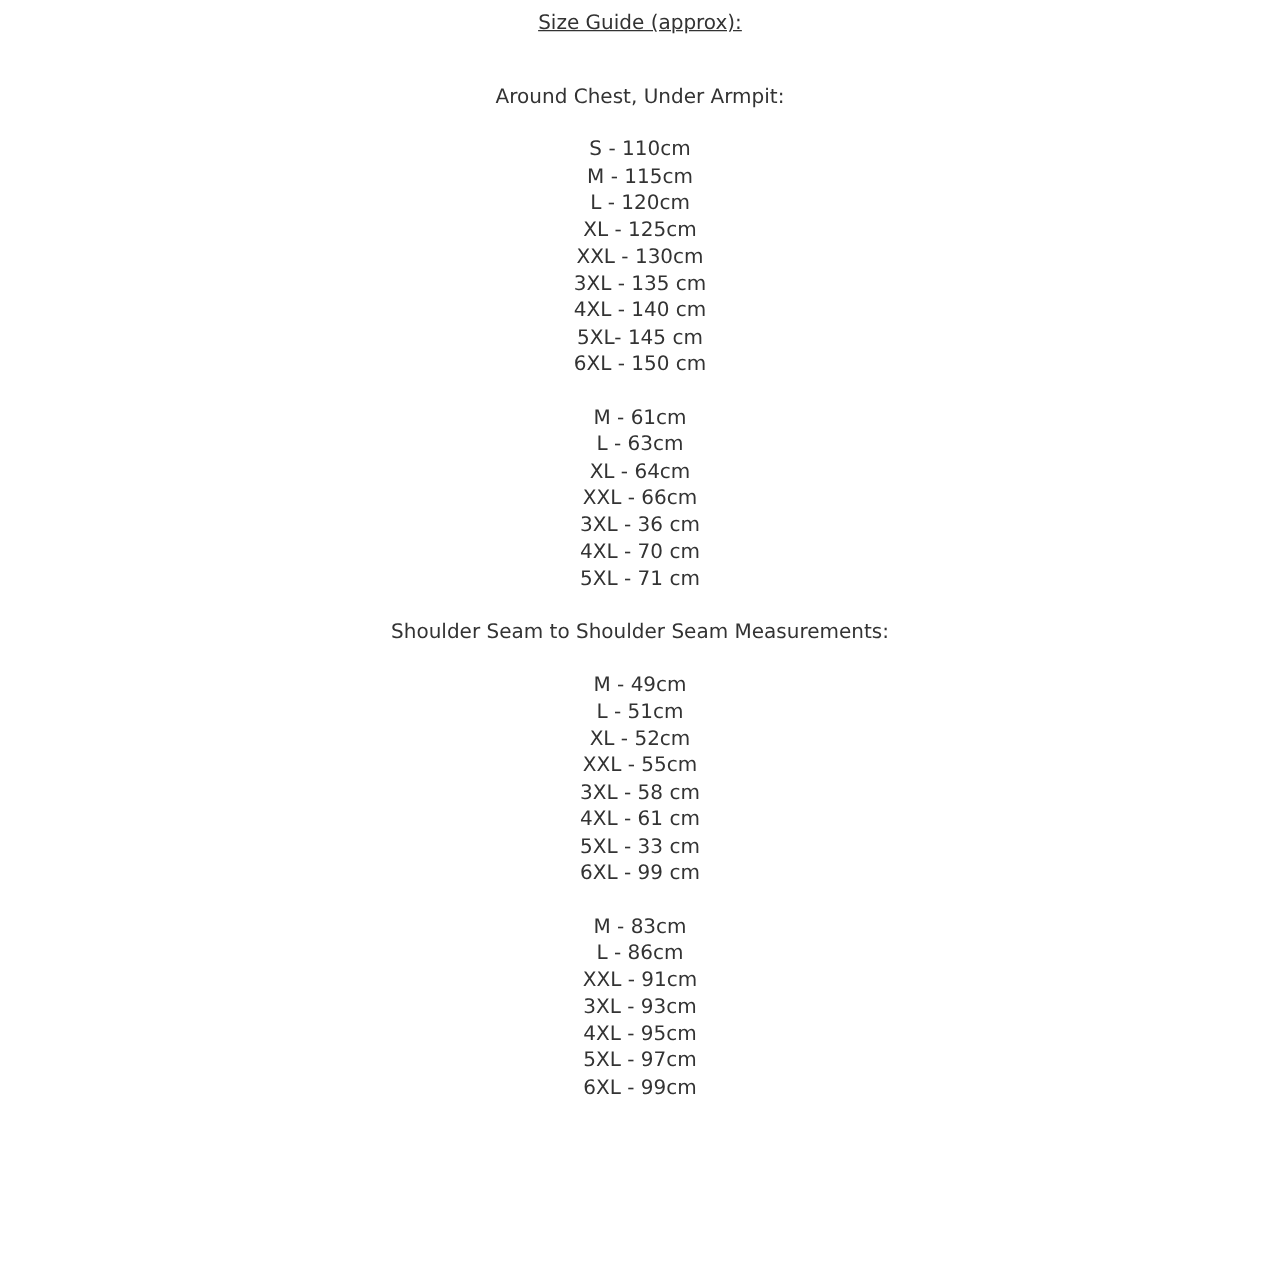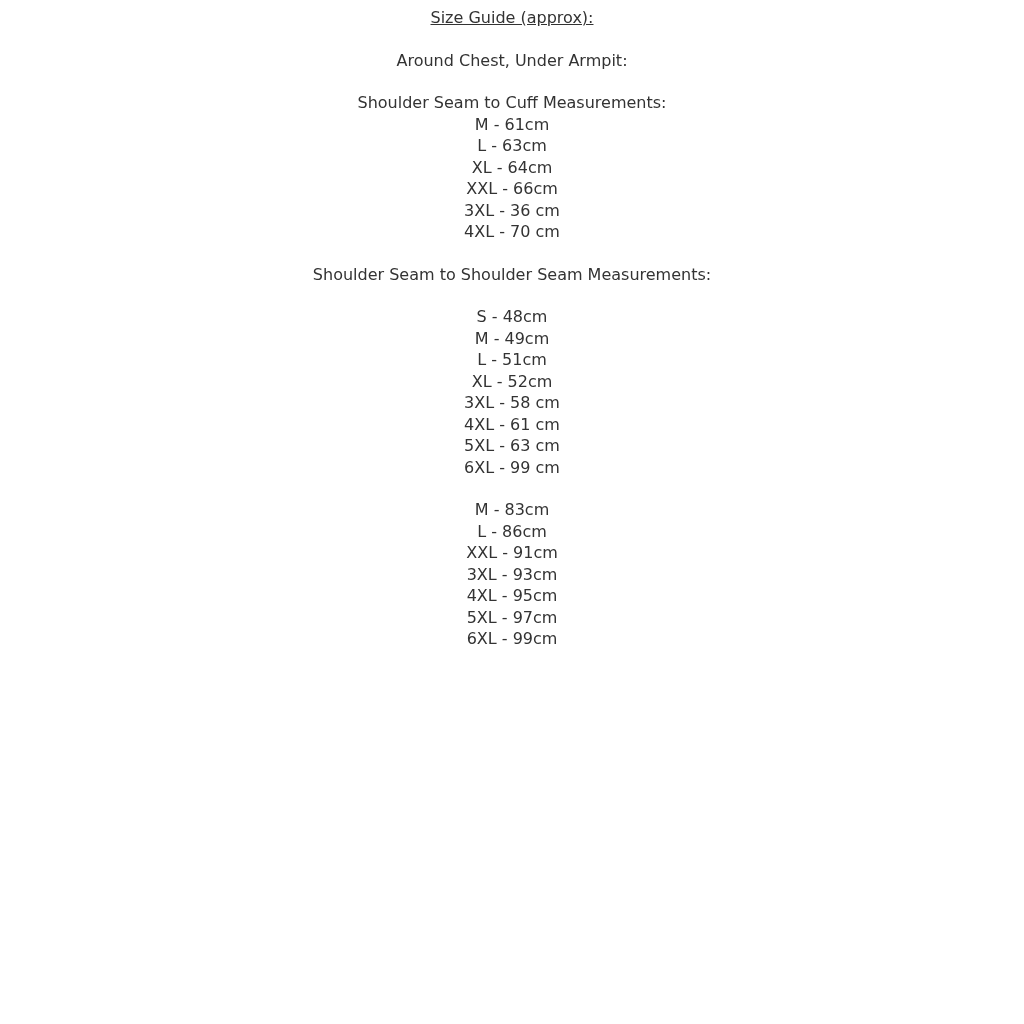--- a/index.html
+++ b/index.html
@@ -12,62 +12,73 @@
     font-size: 16px;
     line-height: 21.5px;
     color: #333333;
     text-align: center;
     padding-top: 7px;
   }
   .page-title {
     font-size: 16px;
     font-weight: 400;
     text-decoration: underline;
-    margin-bottom: 21px;
+    margin-bottom: 37px;
   }
   .size-section { margin-top: 21px; }
   .section-heading {
     font-size: 16px;
     font-weight: 400;
   }
   .section-heading.gap-after { margin-bottom: 21px; }
   .size-line { white-space: pre; }
 </style>
 </head>
 <body>
 
 <main class="page">
   <h1 class="page-title">Size Guide (approx):</h1>
   <div id="sections">
   <section class="size-section">
     <h2 class="section-heading gap-after">Around Chest, Under Armpit:</h2>
+    <div class="section-items">
+          <div class="size-line">S - 110cm</div>
+          <div class="size-line">M - 115cm</div>
+          <div class="size-line">L - 120cm</div>
+          <div class="size-line">XL - 125cm</div>
+          <div class="size-line">XXL - 130cm</div>
+          <div class="size-line">3XL - 135 cm</div>
+          <div class="size-line">4XL - 140 cm</div>
+          <div class="size-line">5XL- 145 cm</div>
+          <div class="size-line">6XL - 150 cm</div>
+        </div>
   </section>
 
   <section class="size-section">
-    <h2 class="section-heading">Shoulder Seam to Cuff Measurements:</h2>
     <div class="section-items">
           <div class="size-line">M - 61cm</div>
           <div class="size-line">L - 63cm</div>
           <div class="size-line">XL - 64cm</div>
           <div class="size-line">XXL - 66cm</div>
           <div class="size-line">3XL - 36 cm</div>
           <div class="size-line">4XL - 70 cm</div>
+          <div class="size-line">5XL - 71 cm</div>
         </div>
   </section>
 
   <section class="size-section">
     <h2 class="section-heading gap-after">Shoulder Seam to Shoulder Seam Measurements:</h2>
     <div class="section-items">
-          <div class="size-line">S - 48cm</div>
           <div class="size-line">M - 49cm</div>
           <div class="size-line">L - 51cm</div>
           <div class="size-line">XL - 52cm</div>
+          <div class="size-line">XXL - 55cm</div>
           <div class="size-line">3XL - 58 cm</div>
           <div class="size-line">4XL - 61 cm</div>
-          <div class="size-line">5XL - 63 cm</div>
+          <div class="size-line">5XL - 33 cm</div>
           <div class="size-line">6XL - 99 cm</div>
         </div>
   </section>
 
   <section class="size-section">
     <div class="section-items">
           <div class="size-line">M - 83cm</div>
           <div class="size-line">L - 86cm</div>
           <div class="size-line">XXL - 91cm</div>
           <div class="size-line">3XL - 93cm</div>

